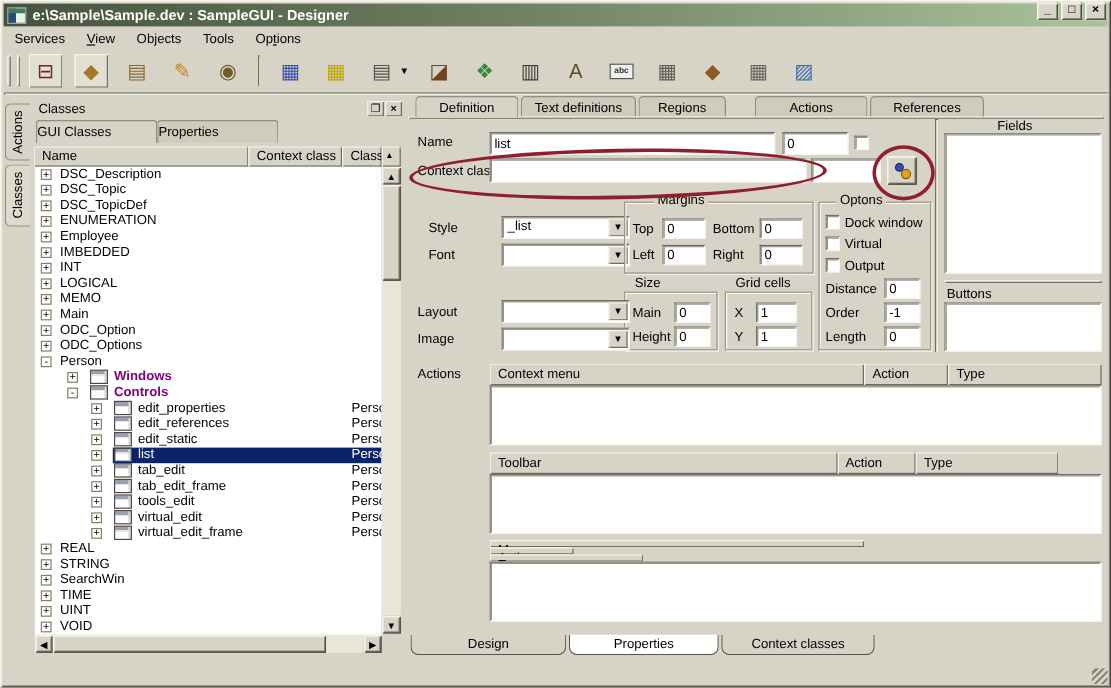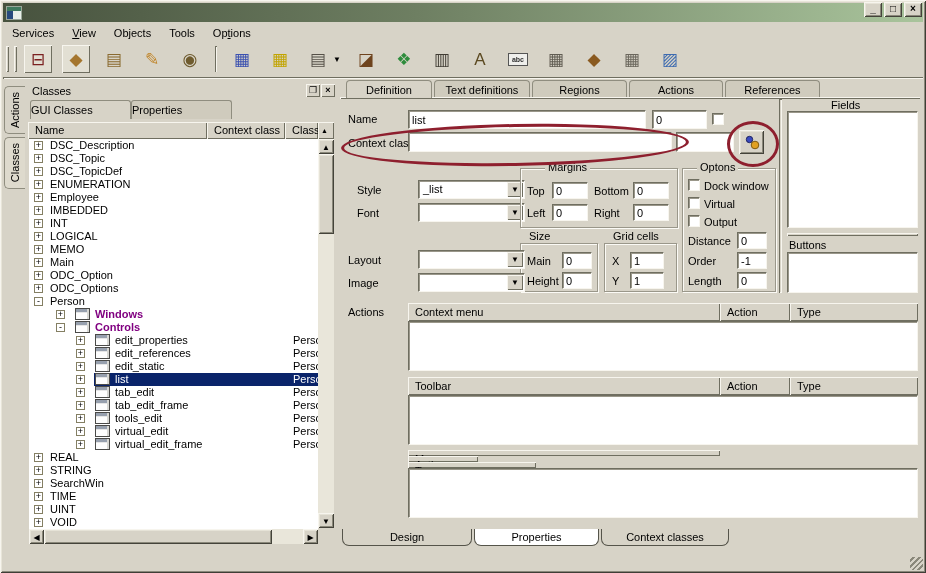--- a/index.html
+++ b/index.html
@@ -98,20 +98,21 @@
     background:repeating-linear-gradient(135deg,transparent 0 2px,#8a887a 2px 4px); }
   .refbtn { position:absolute; background:#d7d3c7; display:flex; align-items:center; justify-content:center; }
 </style>
 </head>
 <body>
 
 <div id="screen">
 
   <div id="titlebar">
     <div class="appicon"></div>
+    <span class="title">e:\Sample\Sample.dev : SampleGUI - Designer</span>
   </div>
   <div id="capbtns">
     <div class="capbtn out2">_</div>
     <div class="capbtn out2">□</div>
     <div class="capbtn out2">×</div>
   </div>
 
   <div id="menubar">
       <div class="menuitem">Services</div>
       <div class="menuitem"><u>V</u>iew</div>
@@ -349,21 +350,21 @@
     <div class="sbtn out2" style="left:293px; top:432px; width:16px; height:15px; padding-top:4px;">▼</div>
 
     <div class="sbtn out2" style="left:4px; top:448px; width:15px; height:15px; padding-top:4px;">◀</div>
     <div class="strack" style="left:19px; top:448px; width:259px; height:15px;"></div>
     <div class="sthumb out2" style="left:19px; top:448px; width:228px; height:15px;"></div>
     <div class="sbtn out2" style="left:278px; top:448px; width:15px; height:15px; padding-top:4px;">▶</div>
   </div>
 
   <div class="rtab" style="left:346px; width:86px; z-index:2;">Definition</div>
   <div class="rtab" style="left:434px; width:96px; background:#cfcbbd;">Text definitions</div>
-  <div class="rtab" style="left:532px; width:95px; background:#cfcbbd;">Regions</div>
+  <div class="rtab" style="left:532px; width:73px; background:#cfcbbd;">Regions</div>
   <div class="rtab" style="left:629px; width:94px; background:#cfcbbd;">Actions</div>
   <div class="rtab" style="left:725px; width:95px; background:#cfcbbd;">References</div>
   <div id="rtabline" class="out"></div>
 
   <div class="in abs" style="left:779px; top:99px; width:3px; height:194px;"></div>
   <span class="flabel" style="left:831px; top:99px;">Fields</span>
   <div class="listbox" style="left:787px; top:111px; width:131px; height:117px;"></div>
   <div class="out abs" style="left:787px; top:233px; width:131px; height:3px;"></div>
   <span class="flabel" style="left:789px; top:239px;">Buttons</span>
   <div class="listbox" style="left:787px; top:252px; width:131px; height:41px;"></div>
@@ -447,21 +448,21 @@
   </div>
 
   <span class="flabel" style="left:348px; top:306px;">Actions</span>
   <div class="atable-hdr" style="left:408px; top:303px; width:510px;">
     <div class="thc" style="width:312px;">Context menu</div>
     <div class="thc" style="width:70px;">Action</div>
     <div class="thc" style="width:128px;">Type</div>
   </div>
   <div class="listbox" style="left:408px; top:321px; width:510px; height:50px;"></div>
 
-  <div class="atable-hdr" style="left:408px; top:377px; width:510px;">
+  <div class="atable-hdr" style="left:408px; top:377px; width:474px;">
     <div class="thc" style="width:312px;">Toolbar</div>
     <div class="thc" style="width:70px;">Action</div>
     <div class="thc" style="width:128px;">Type</div>
   </div>
   <div class="listbox" style="left:408px; top:395px; width:510px; height:50px;"></div>
 
   <div class="atable-hdr" style="left:408px; top:450px; width:510px;flex-direction:column;">
     <div class="thc" style="width:312px;">Menu</div>
     <div class="thc" style="width:70px;">Action</div>
     <div class="thc" style="width:128px;">Type</div>

